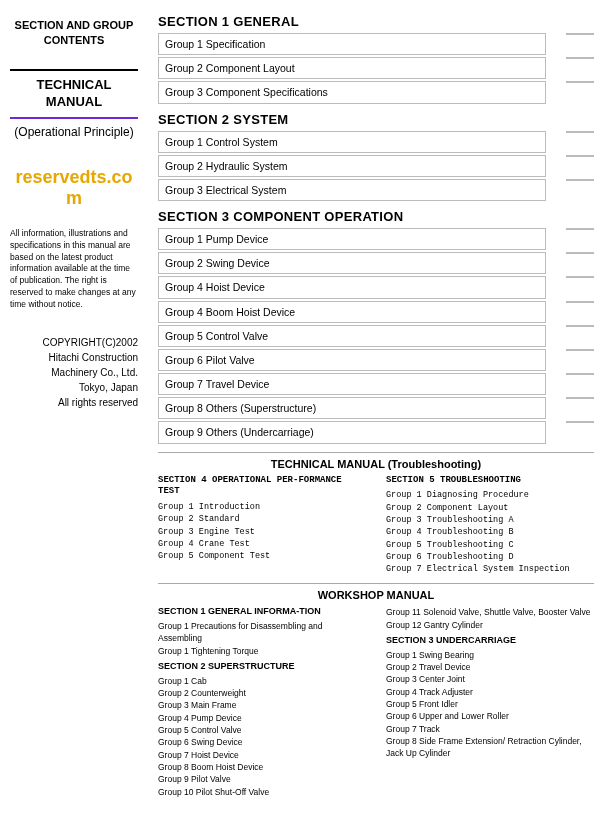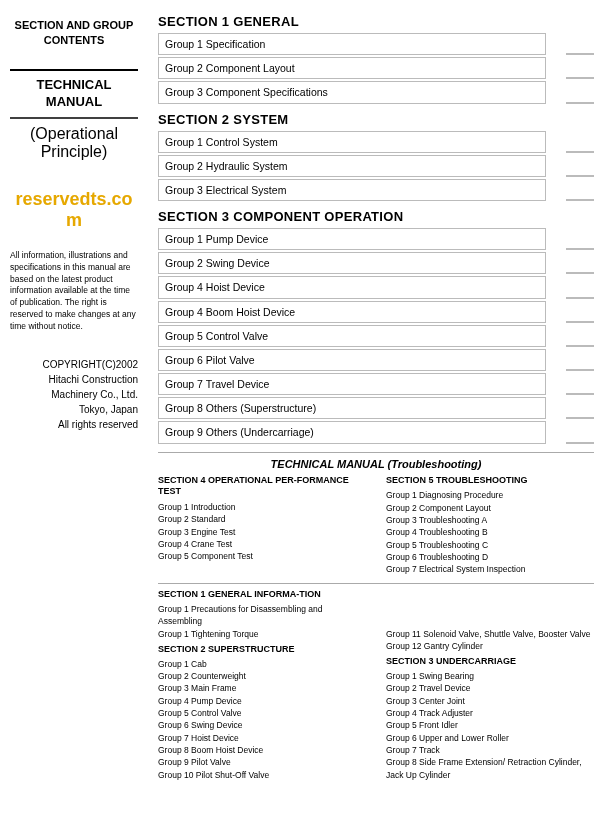--- a/index.html
+++ b/index.html
@@ -30,27 +30,27 @@
       font-weight: bold;
       text-align: center;
       line-height: 1.4;
       margin-bottom: 20px;
     }
     .sidebar-manual-title {
       font-size: 13px;
       font-weight: bold;
       text-align: center;
       border-top: 2px solid #000;
-      border-bottom: 2px solid #404040;
+      border-bottom: 2px solid #6d28d9;
       padding: 6px 4px;
       margin-bottom: 6px;
       line-height: 1.3;
     }
     .sidebar-subtitle {
-      font-size: 16px;
+      font-size: 12px;
       text-align: center;
       margin-bottom: 18px;
     }
     .sidebar-watermark {
       font-size: 18px;
       font-weight: bold;
       color: #e6a800;
       text-align: center;
       margin-top: 10px;
       line-height: 1.2;
@@ -79,21 +79,21 @@
       font-size: 13px;
       font-weight: bold;
       margin: 8px 0 4px 0;
       letter-spacing: 0.3px;
     }
     .section-header.first {
       margin-top: 0;
     }
     .group-row {
       display: flex;
-      align-items: flex-end;
+      align-items: flex-start;
       margin-bottom: 2px;
       gap: 20px;
     }
     .group-label {
       flex: 1;
       border: 1px solid #bbb;
       padding: 3px 6px;
       font-size: 10.5px;
       background: #fff;
       line-height: 1.35;
@@ -110,25 +110,25 @@
     .lower-section {
       margin-top: 8px;
       border-top: 1px solid #aaa;
       padding-top: 5px;
     }
     .lower-title {
       font-size: 11px;
       font-weight: bold;
       text-align: center;
       margin-bottom: 5px;
-      font-style: italic;
     }
     .lower-columns {
       display: flex;
       gap: 20px;
+      font-family: Liberation Mono, monospace;
     }
     .lower-col {
       flex: 1;
     }
     .lower-col-header {
       font-size: 9px;
       font-weight: bold;
       margin-bottom: 3px;
       line-height: 1.3;
     }
@@ -144,21 +144,20 @@
     }
     .workshop-title {
       font-size: 11px;
       font-weight: bold;
       text-align: center;
       margin-bottom: 5px;
     }
     .workshop-columns {
       display: flex;
       gap: 20px;
-      align-items: flex-end;
     }
     .workshop-col {
       flex: 1;
     }
     .workshop-col-header {
       font-size: 9px;
       font-weight: bold;
       margin-bottom: 2px;
       line-height: 1.3;
     }
@@ -274,20 +273,21 @@
           <div class="lower-col-item">Group 3 Troubleshooting A</div>
           <div class="lower-col-item">Group 4 Troubleshooting B</div>
           <div class="lower-col-item">Group 5 Troubleshooting C</div>
           <div class="lower-col-item">Group 6 Troubleshooting D</div>
           <div class="lower-col-item">Group 7 Electrical System Inspection</div>
         </div>
       </div>
     </div>
 
     <div class="workshop-section">
+      <div class="workshop-title">WORKSHOP MANUAL</div>
       <div class="workshop-columns">
         <div class="workshop-col">
           <div class="workshop-col-header">SECTION 1 GENERAL INFORMA-TION</div>
           <div class="workshop-col-item">Group 1 Precautions for Disassembling and Assembling</div>
           <div class="workshop-col-item">Group 1 Tightening Torque</div>
           <div class="workshop-col-header" style="margin-top:4px;">SECTION 2 SUPERSTRUCTURE</div>
           <div class="workshop-col-item">Group 1 Cab</div>
           <div class="workshop-col-item">Group 2 Counterweight</div>
           <div class="workshop-col-item">Group 3 Main Frame</div>
           <div class="workshop-col-item">Group 4 Pump Device</div>

